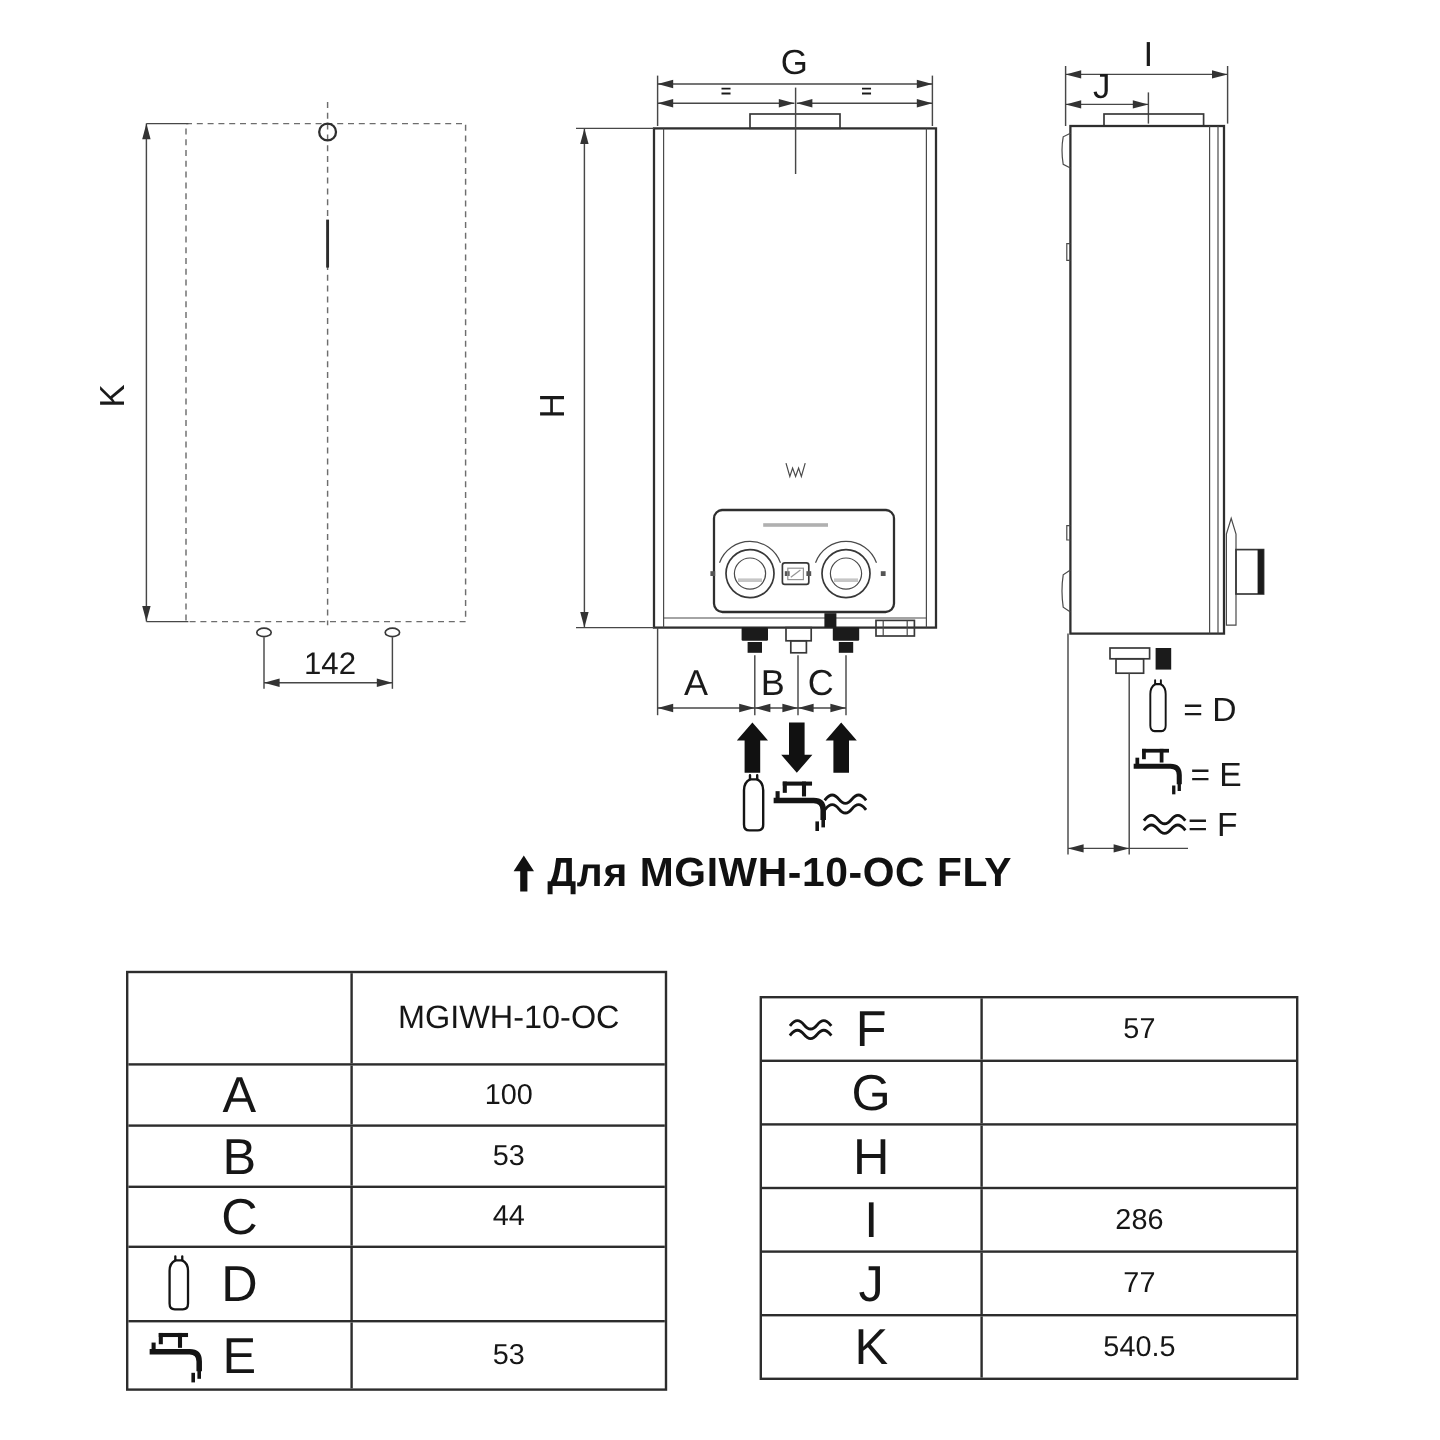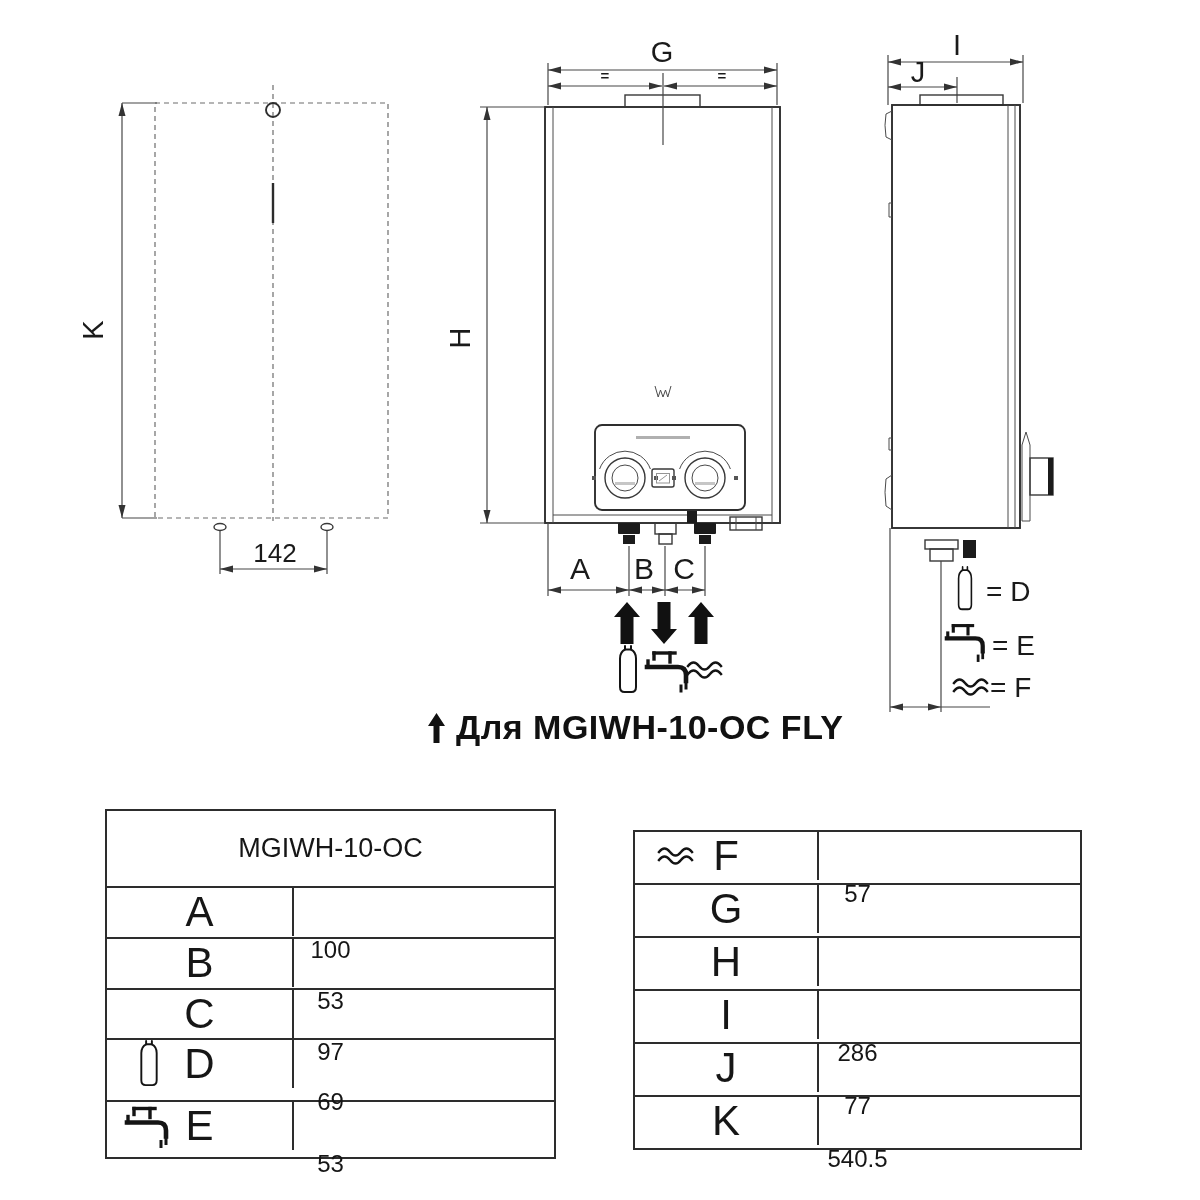--- a/index.html
+++ b/index.html
@@ -19,21 +19,21 @@
   .blk{fill:#111;stroke:none;}
   .dimletter{font-size:29px;}
   .abcletter{font-size:30px;}
   .eqmark{font-size:15px;font-weight:bold;}
   .legendtxt{font-size:28px;}
   
   .caption{position:absolute;left:428px;top:708px;display:flex;align-items:center;gap:11px;}
   .caption-text{font-size:34px;font-weight:bold;letter-spacing:.5px;color:#111;}
   
   .tbl{position:absolute;border:2px solid #2d2d2d;background:#fff;}
-  .trow{display:flex;border-top:2px solid #2d2d2d;flex-direction:column;}
+  .trow{display:flex;border-top:2px solid #2d2d2d;}
   .trow:first-child{border-top:none;}
   .lcell{border-right:2px solid #2d2d2d;display:flex;align-items:center;justify-content:center;position:relative;}
   .vcell{flex:1;display:flex;align-items:center;justify-content:center;}
   .left-tbl .lcell{width:185px;}
   .right-tbl .lcell{width:182px;}
   .big{font-size:42px;}
   .val{font-size:24px;}
   .hdr{font-size:27px;}
   .cell-icon{position:absolute;top:50%;transform:translateY(-50%);left:28px;}
 </style>
@@ -294,33 +294,32 @@
     <div class="trow" style="height:49px;">
       <div class="lcell big">A</div>
       <div class="vcell val">100</div>
     </div>
     <div class="trow" style="height:49px;">
       <div class="lcell big">B</div>
       <div class="vcell val">53</div>
     </div>
     <div class="trow" style="height:48px;">
       <div class="lcell big">C</div>
-      <div class="vcell val">97</div>
+      <div class="vcell val">44</div>
     </div>
     <div class="trow" style="height:60px;">
       <div class="lcell big">
         <svg class="cell-icon" style="position:absolute;left:32px;" width="20" height="48" viewBox="0 0 20 50">
           <g class="ic">
             <path d="M7,1 v3.5 M13,1 v3.5 M7,4.5 h6"></path>
             <path d="M7,4.5 c-3.6,1.8 -5,4.8 -5,9 v28.5 c0,3.6 1.9,5 4.5,5 h7 c2.6,0 4.5,-1.4 4.5,-5 v-28.5 c0,-4.2 -1.4,-7.2 -5,-9"></path>
           </g>
         </svg>
         <span>D</span>
       </div>
-      <div class="vcell val">69</div>
     </div>
     <div class="trow" style="height:55px;">
       <div class="lcell big">
         <svg class="cell-icon" style="position:absolute;left:18px;" width="46" height="45" viewBox="0 0 46 45">
           <g class="ict">
             <path d="M9,5 h21" stroke-width="3.4"></path>
             <path d="M9,5 v6" stroke-width="3.4"></path>
             <path d="M25,5 v9" stroke-width="3.4"></path>
             <path d="M3,19 v-6" stroke-width="3.4"></path>
             <path d="M2,19 h31 q8,0 8,8 v6" stroke-width="4.6"></path>

